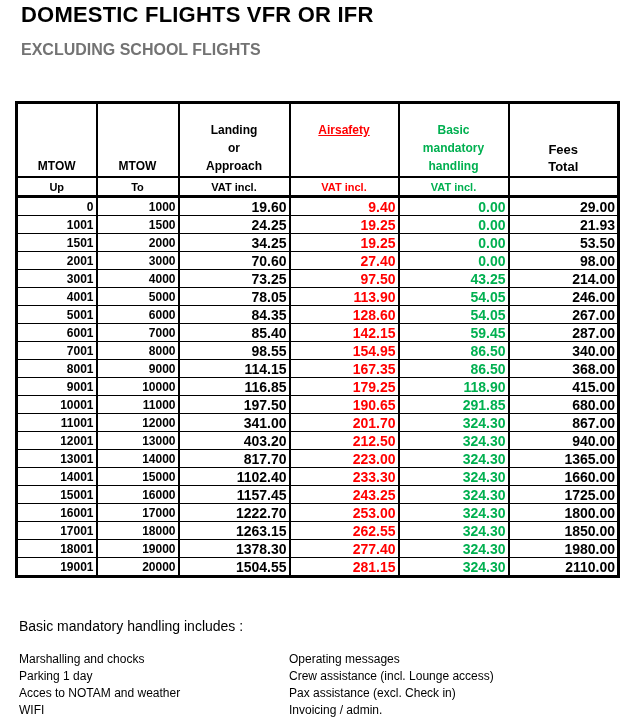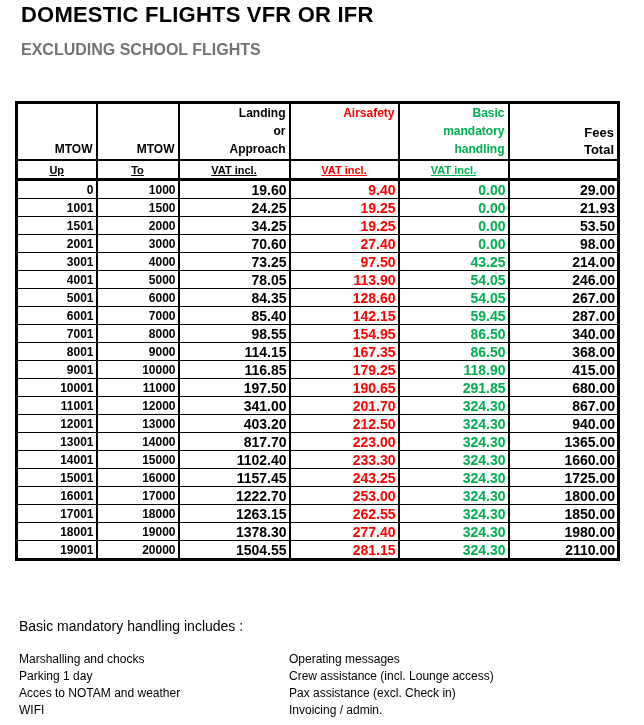--- a/index.html
+++ b/index.html
@@ -42,36 +42,35 @@
       border-top: 1px solid #000;
       border-bottom: 1px solid #000;
       padding: 0 3px;
       line-height: 16px;
       overflow: hidden;
       white-space: nowrap;
     }
     tr.h1 th {
       height: 54px;
       vertical-align: bottom;
-      text-align: right;
+      text-align: center;
       font-size: 12px;
       font-weight: bold;
       padding-bottom: 1px;
       border-bottom: 2px solid #000;
       line-height: 18px;
     }
-    tr.h1 th.top { vertical-align: top; padding-top: 0; }
+    tr.h1 th.top { vertical-align: top; padding-top: 17px; text-decoration: underline; }
     tr.h1 th.big { font-size: 13px; line-height: 17px; margin-left: 48px; }
     tr.h2 th {
       height: 17px;
       text-align: center;
       font-size: 11px;
       font-weight: bold;
       border-bottom: 3px solid #000;
-      text-decoration: underline;
     }
     tr.row td { height: 17px; text-align: right; padding-right: 2px; }
     td.mtow { font-size: 12px; }
     td.num { font-size: 14px; }
     .red { color: #ff0000; }
     .green { color: #00b050; }
     .note-heading {
       position: absolute; left: 19px; top: 618px;
       font-size: 14px; font-weight: normal;
     }

